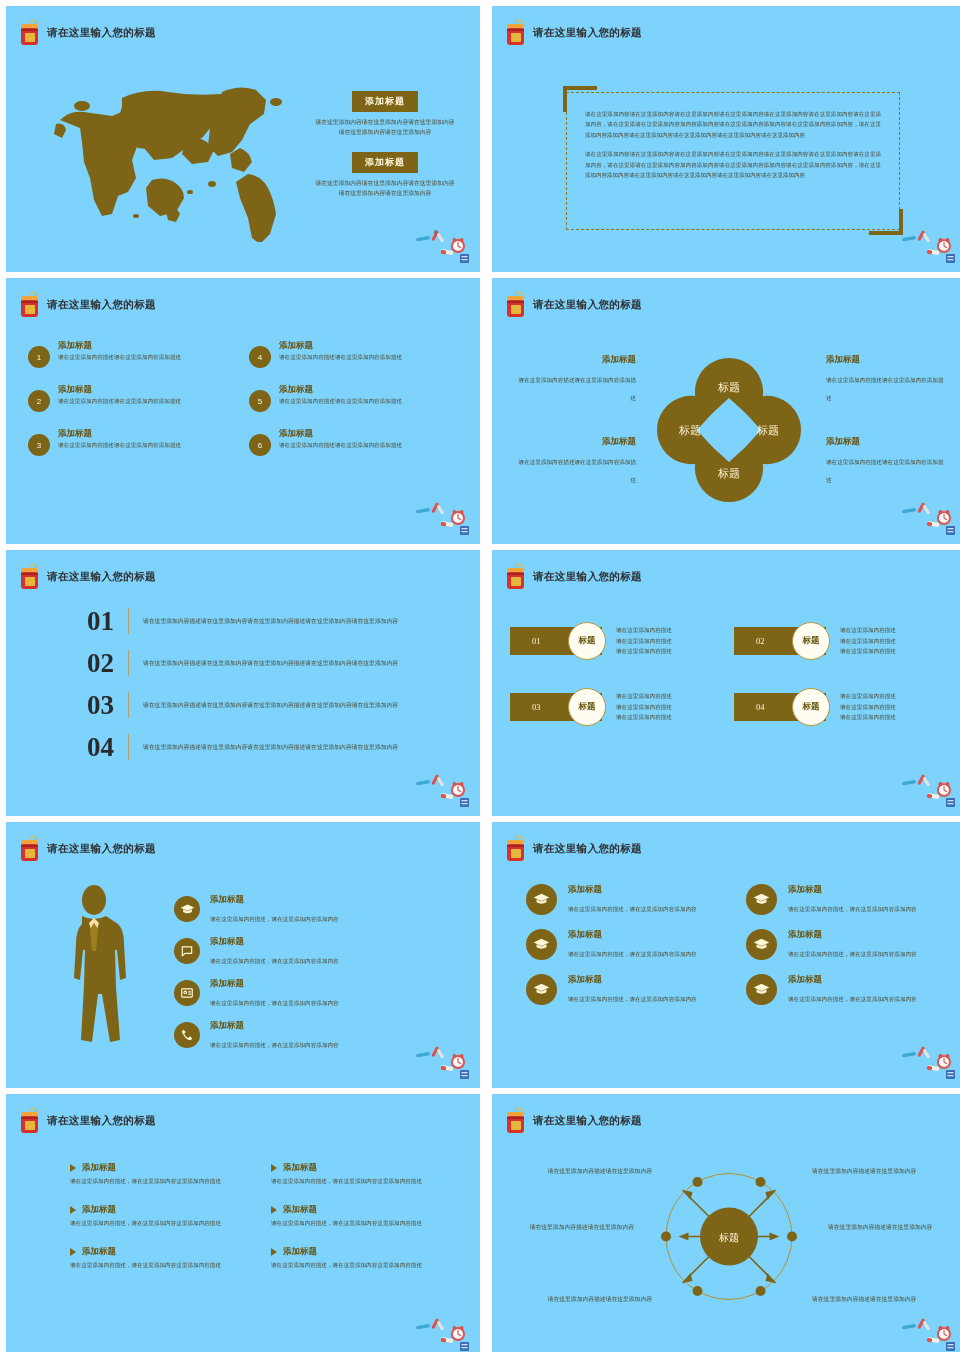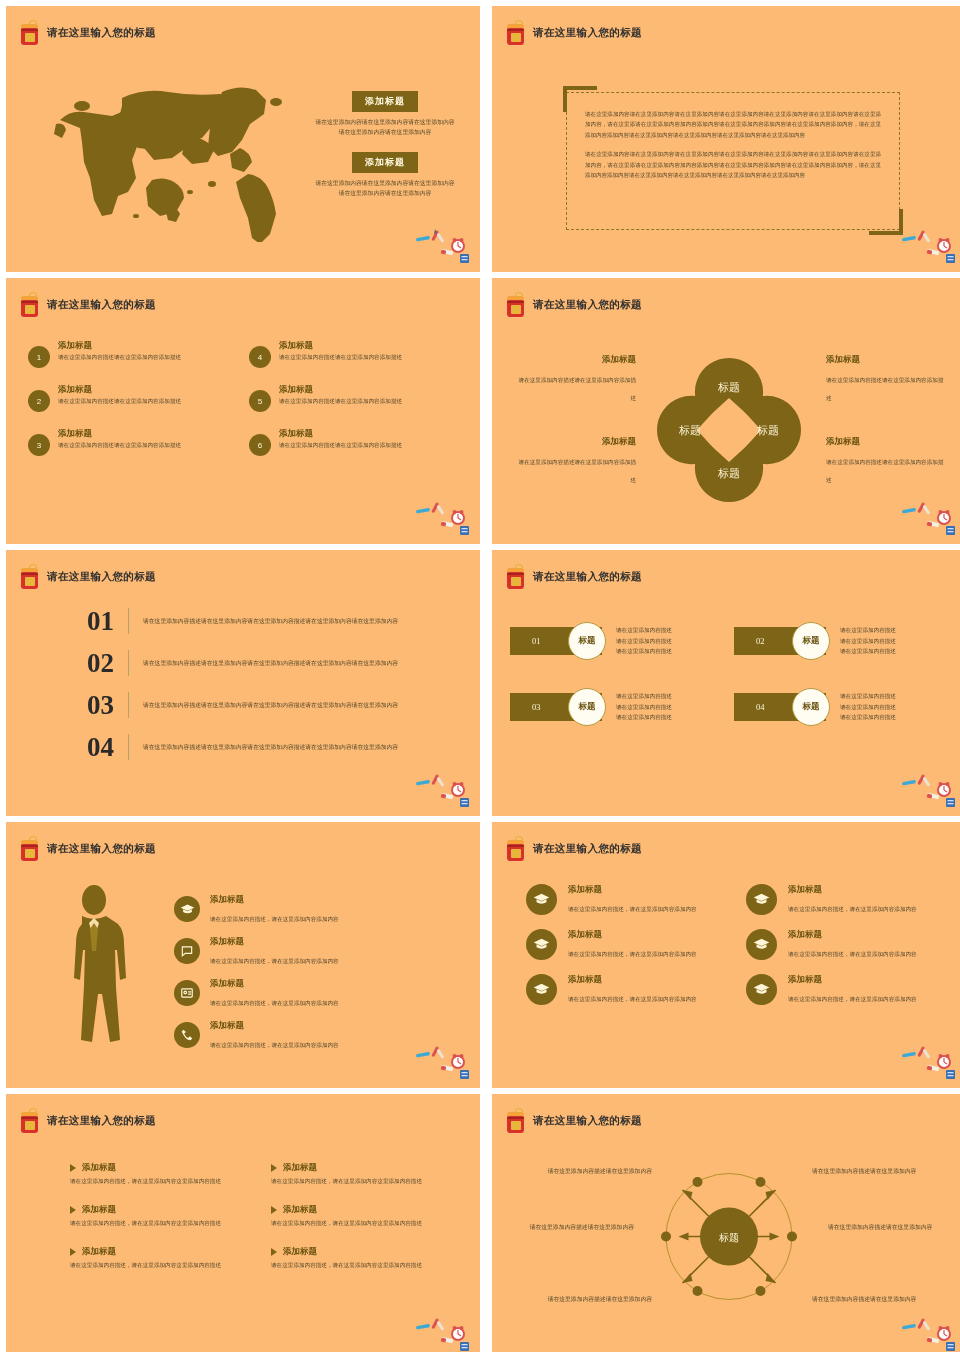--- a/index.html
+++ b/index.html
@@ -13,21 +13,21 @@
     width: 960px; height: 1352px;
     display: grid;
     grid-template-columns: 474px 474px;
     grid-template-rows: repeat(5, 266px);
     column-gap: 12px;
     row-gap: 6px;
     padding: 6px 0 0 6px;
   }
   .slide {
     position: relative;
-    background: #fdba74;
+    background: #7dd3fc;
     overflow: hidden;
   }
   
   .sl-head {
     position: absolute; top: 14px; left: 14px;
     display: flex; align-items: center; gap: 7px;
     z-index: 5;
   }
   .bag-icon { width: 20px; height: 26px; position: relative; flex: 0 0 auto; }
   .bag-icon .handle {

